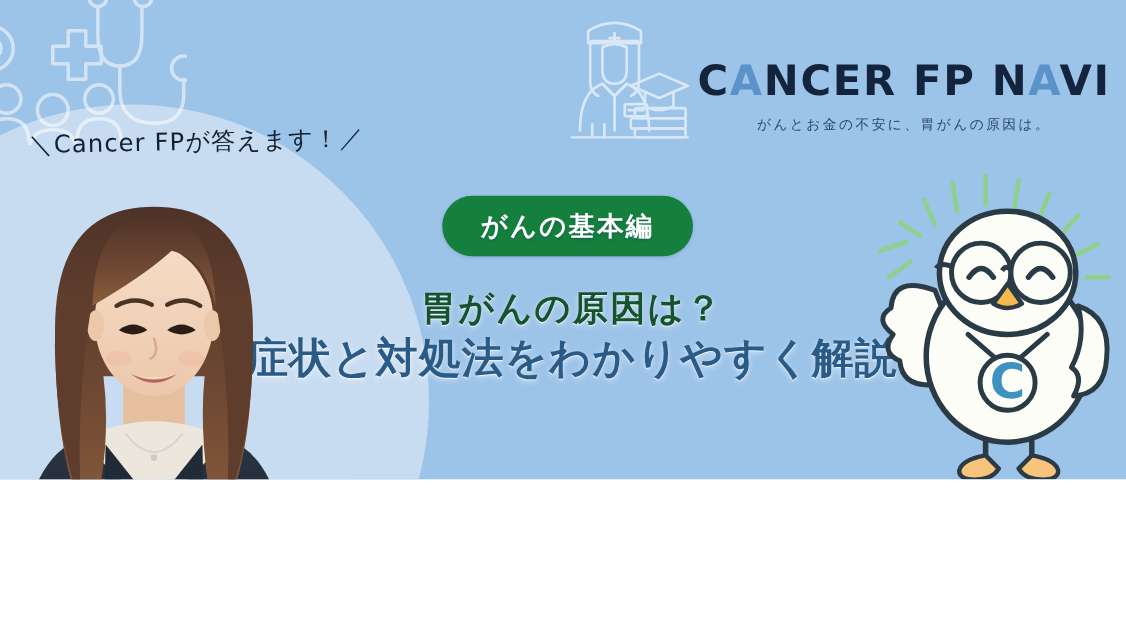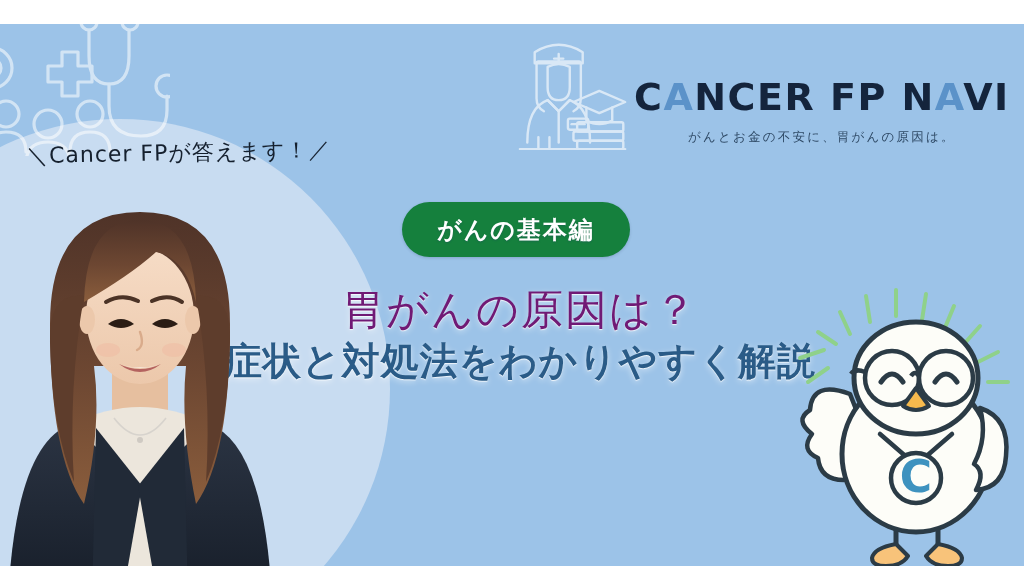--- a/index.html
+++ b/index.html
@@ -1,23 +1,22 @@
 <!DOCTYPE html>
 <html><head>
 <meta charset="utf-8">
 <style>
   html,body{margin:0;padding:0;background:#fff;}
   body{font-family:"Liberation Sans","DejaVu Sans",sans-serif;}
 
   .stage{
     position:relative;
-    width:1024px;height:542px;
+    width:1024px;height:436px;
     overflow:hidden;
     background:#9cc3e8;
-    margin-top:24px;
   }
 
   
   .bg-circle{
     position:absolute;
     left:-150px;top:95px;
     width:540px;height:540px;
     border-radius:50%;
     background:#c8dcf1;
     filter:blur(0.4px);
@@ -106,23 +105,23 @@
   }
 
   
   .title-wrap{
     position:absolute;
     left:220px;top:262px;
     width:600px;
     text-align:center;
   }
   .title-l1{
-    font-size:42px;
-    font-weight:normal;
-    color:#701a75;
+    font-size:32px;
+    font-weight:bold;
+    color:#14532d;
     letter-spacing:2px;
     line-height:1.15;
     text-shadow:0 2px 6px rgba(255,255,255,.55),0 1px 1px rgba(255,255,255,.8);
   }
   .title-l2{
     margin-top:6px;
     font-size:38px;
     font-weight:bold;
     color:#2a5b87;
     letter-spacing:1px;

